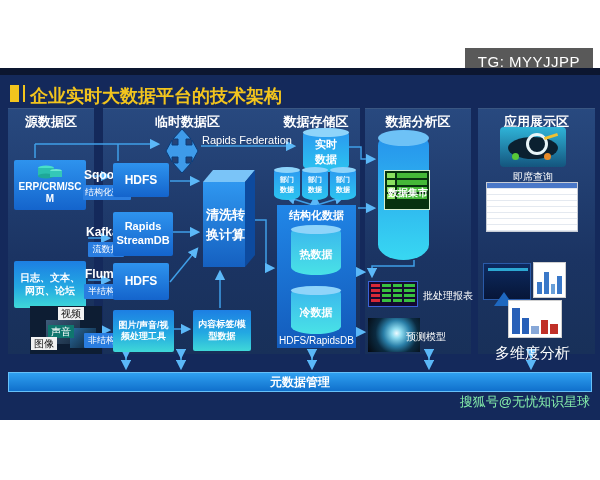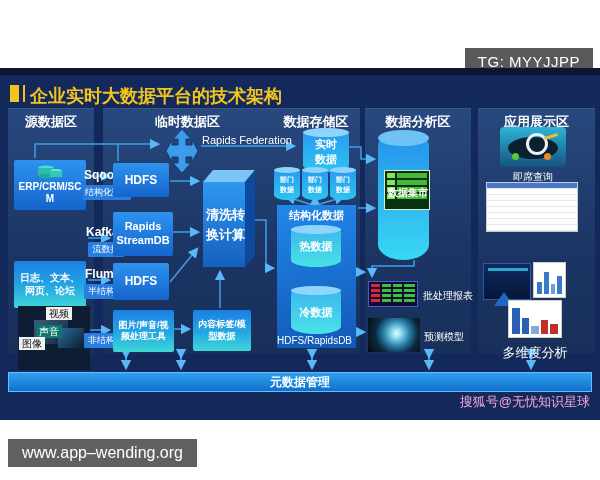--- a/index.html
+++ b/index.html
@@ -112,21 +112,21 @@
         <rect x="13" y="6" width="12" height="6" fill="#34c8b8"></rect>
       </svg>
       <span style="font-size:10px;font-weight:bold;word-break:break-all;">ERP/CRM/SCM</span>
     </div>
 
 
     <div class="bx cyan" style="left:14px;top:193px;width:68px;height:43px;padding:2px;">
       <span style="font-size:10px;font-weight:bold;">日志、文本、网页、论坛</span>
     </div>
 
-    <div class="img" style="left:18px;top:238px;width:72px;height:64px;background:#0d1d33;">
+    <div class="img" style="left:30px;top:238px;width:72px;height:48px;background:#0d1d33;">
       <span style="position:absolute;left:16px;top:14px;width:34px;height:24px;background:linear-gradient(135deg,#3d5b7a,#16293f);"></span>
       <span style="position:absolute;left:40px;top:22px;width:26px;height:20px;background:linear-gradient(135deg,#2a6da0,#0c1d30);"></span>
       <span class="chip" style="left:28px;top:1px;background:#f2f2f2;color:#111;">视频</span>
       <span class="chip" style="left:18px;top:19px;background:#0f766e;color:#fff;">声音</span>
       <span class="chip" style="left:1px;top:31px;background:#f2f2f2;color:#111;">图像</span>
     </div>
 
     <span class="flowtool" style="left:84px;top:100px;">Sqoop</span>
     <span class="flowchip" style="left:83px;top:117px;width:44px;">结构化数据</span>
     <span class="flowtool" style="left:86px;top:157px;">Kafka</span>
@@ -164,29 +164,29 @@
       <i style="height:6px;"></i>
       <span style="position:relative;width:16px;">部门数据</span>
     </div>
     <div class="cyl" style="left:330px;top:99px;width:26px;height:30px;font-size:7px;padding-top:3px;">
       <i style="height:6px;"></i>
       <span style="position:relative;width:16px;">部门数据</span>
     </div>
 
     <div class="img" style="left:277px;top:137px;width:79px;height:143px;background:linear-gradient(170deg,#2187e8,#1258b8);">
       <div style="text-align:center;color:#fff;font-size:11px;font-weight:bold;padding-top:3px;">结构化数据</div>
-      <div class="cyl" style="left:14px;top:20px;width:50px;height:42px;font-size:11px;padding-top:0;background:linear-gradient(180deg,#3ab4ee,#49e2e6);">
+      <div class="cyl" style="left:14px;top:20px;width:50px;height:42px;font-size:11px;padding-top:8px;background:linear-gradient(180deg,#3ab4ee,#49e2e6);">
         <i></i>
         <span style="position:relative;">热数据</span>
       </div>
       <div class="cyl" style="left:14px;top:81px;width:50px;height:44px;font-size:11px;padding-top:4px;background:linear-gradient(180deg,#3ab4ee,#49e2e6);">
         <i></i>
         <span style="position:relative;">冷数据</span>
       </div>
-      <div style="position:absolute;left:0;bottom:2px;width:70px;text-align:center;color:#fff;font-size:10px;">HDFS/RapidsDB</div>
+      <div style="position:absolute;left:0;bottom:2px;width:79px;text-align:center;color:#fff;font-size:10px;">HDFS/RapidsDB</div>
     </div>
 
     <div class="cyl" style="left:378px;top:62px;width:51px;height:130px;background:linear-gradient(180deg,#2590ec,#38d8f2);border-radius:50%/12%;">
       <i style="height:16px;background:#6ec2f6;"></i>
       <div style="position:absolute;left:6px;top:40px;width:40px;height:34px;background:#07320f;border:1px solid #d8f0d0;padding:2px;">
         <span style="display:block;height:5px;margin-bottom:2px;background:linear-gradient(90deg,#8ae060 0 8px,#07320f 8px 10px,#45b838 10px 100%);"></span>
         <span style="display:block;height:5px;margin-bottom:2px;background:linear-gradient(90deg,#8ae060 0 8px,#07320f 8px 10px,#45b838 10px 100%);"></span>
         <span style="display:block;height:5px;margin-bottom:2px;background:linear-gradient(90deg,#8ae060 0 8px,#07320f 8px 10px,#45b838 10px 100%);"></span>
         <span style="display:block;height:5px;background:linear-gradient(90deg,#8ae060 0 8px,#07320f 8px 10px,#45b838 10px 100%);"></span>
       </div>
@@ -195,21 +195,21 @@
 
     <div class="img" style="left:368px;top:213px;width:50px;height:26px;background:#140a30;border:1px solid #3b62d8;padding:2px;">
       <span style="display:block;height:3px;margin-bottom:2px;background:linear-gradient(90deg,#d82838 0 9px,#140a30 9px 11px,#38c040 11px 20px,#140a30 20px 22px,#38c040 22px 31px,#140a30 31px 33px,#38c040 33px 100%);"></span>
       <span style="display:block;height:3px;margin-bottom:2px;background:linear-gradient(90deg,#d82838 0 9px,#140a30 9px 11px,#38c040 11px 20px,#140a30 20px 22px,#38c040 22px 31px,#140a30 31px 33px,#38c040 33px 100%);"></span>
       <span style="display:block;height:3px;margin-bottom:2px;background:linear-gradient(90deg,#d82838 0 9px,#140a30 9px 11px,#38c040 11px 20px,#140a30 20px 22px,#38c040 22px 31px,#140a30 31px 33px,#38c040 33px 100%);"></span>
       <span style="display:block;height:3px;background:linear-gradient(90deg,#d82838 0 9px,#140a30 9px 11px,#38c040 11px 20px,#140a30 20px 22px,#38c040 22px 31px,#140a30 31px 33px,#38c040 33px 100%);"></span>
     </div>
     <span class="lbl" style="left:423px;top:221px;font-size:10px;">批处理报表</span>
 
     <div class="img" style="left:368px;top:250px;width:52px;height:34px;background:radial-gradient(circle at 55% 45%, #eefaff 0%, #8fdcf0 14%, #2a7fa8 38%, #0b2a40 62%, #05080f 100%);"></div>
-    <span class="lbl" style="left:424px;top:262px;font-size:10px;">预测模型</span>
+    <span class="lbl" style="left:406px;top:262px;font-size:10px;">预测模型</span>
 
     <div class="img" style="left:500px;top:59px;width:66px;height:40px;background:linear-gradient(180deg,#2fb4d8,#14557e);border-radius:4px;">
       <span style="position:absolute;left:8px;top:10px;width:50px;height:22px;border-radius:50%;background:#0b2030;"></span>
       <span style="position:absolute;left:26px;top:6px;width:16px;height:16px;border:3px solid #e8f4f8;border-radius:50%;"></span>
       <span style="position:absolute;left:44px;top:8px;width:14px;height:3px;background:#f0c030;transform:rotate(-18deg);"></span>
       <span style="position:absolute;left:12px;top:26px;width:7px;height:7px;border-radius:50%;background:#58c838;"></span>
       <span style="position:absolute;left:44px;top:26px;width:7px;height:7px;border-radius:50%;background:#e88a28;"></span>
     </div>
     <div class="lbl" style="left:500px;top:102px;width:66px;text-align:center;font-size:10px;">即席查询</div>
 
@@ -227,20 +227,19 @@
       <span style="flex:1;height:10px;background:#6aa0d8;"></span>
       <span style="flex:1;height:18px;background:#3a78c8;"></span>
     </div>
     <div class="img" style="left:508px;top:232px;width:54px;height:38px;background:#ffffff;border:1px solid #d0d0d0;display:flex;align-items:flex-end;gap:2px;padding:3px;">
       <span style="flex:1;height:26px;background:#2860b8;"></span>
       <span style="flex:1;height:16px;background:#2860b8;"></span>
       <span style="flex:1;height:8px;background:#88a8d8;"></span>
       <span style="flex:1;height:14px;background:#c03028;"></span>
       <span style="flex:1;height:10px;background:#c03028;"></span>
     </div>
-    <div class="lbl" style="left:495px;top:276px;width:80px;text-align:center;font-size:13px;">多维度分析</div>
+    <div class="lbl" style="left:495px;top:276px;width:80px;font-size:15px;">多维度分析</div>
 
     <div style="position:absolute;left:8px;top:304px;width:584px;height:20px;background:linear-gradient(180deg,#2fa0f0,#1070cc);border:1px solid #66c0f8;box-sizing:border-box;display:flex;align-items:center;justify-content:center;color:#fff;font-size:12px;font-weight:bold;">元数据管理</div>
-    <div style="position:absolute;right:10px;top:325px;color:#f9a8d4;font-size:13px;">搜狐号@无忧知识星球</div>
+    <div style="position:absolute;right:10px;top:325px;color:#86efac;font-size:13px;">搜狐号@无忧知识星球</div>
   </div>
 
-  <div class="wm-bottom">www.app–wending.org</div>
 </div>
 
 </body></html>

